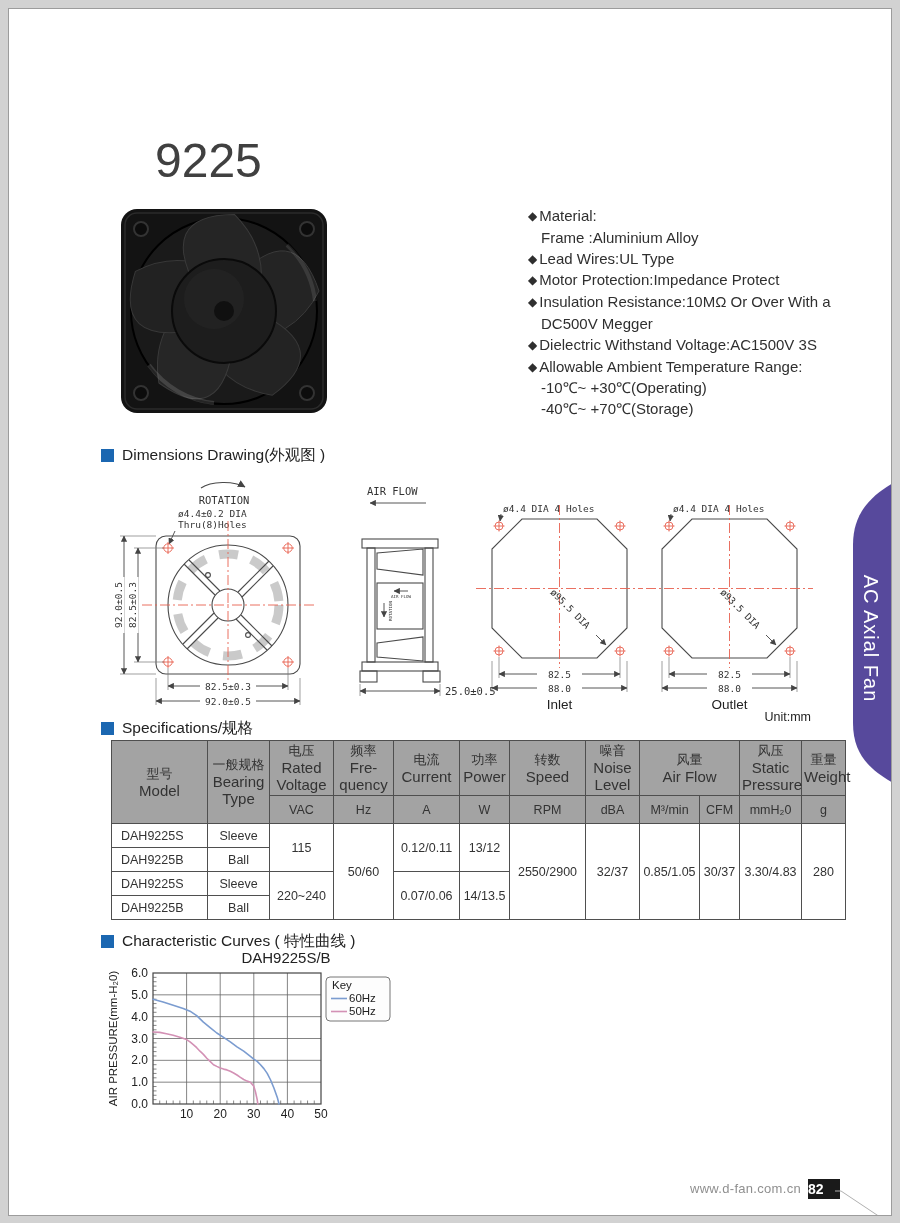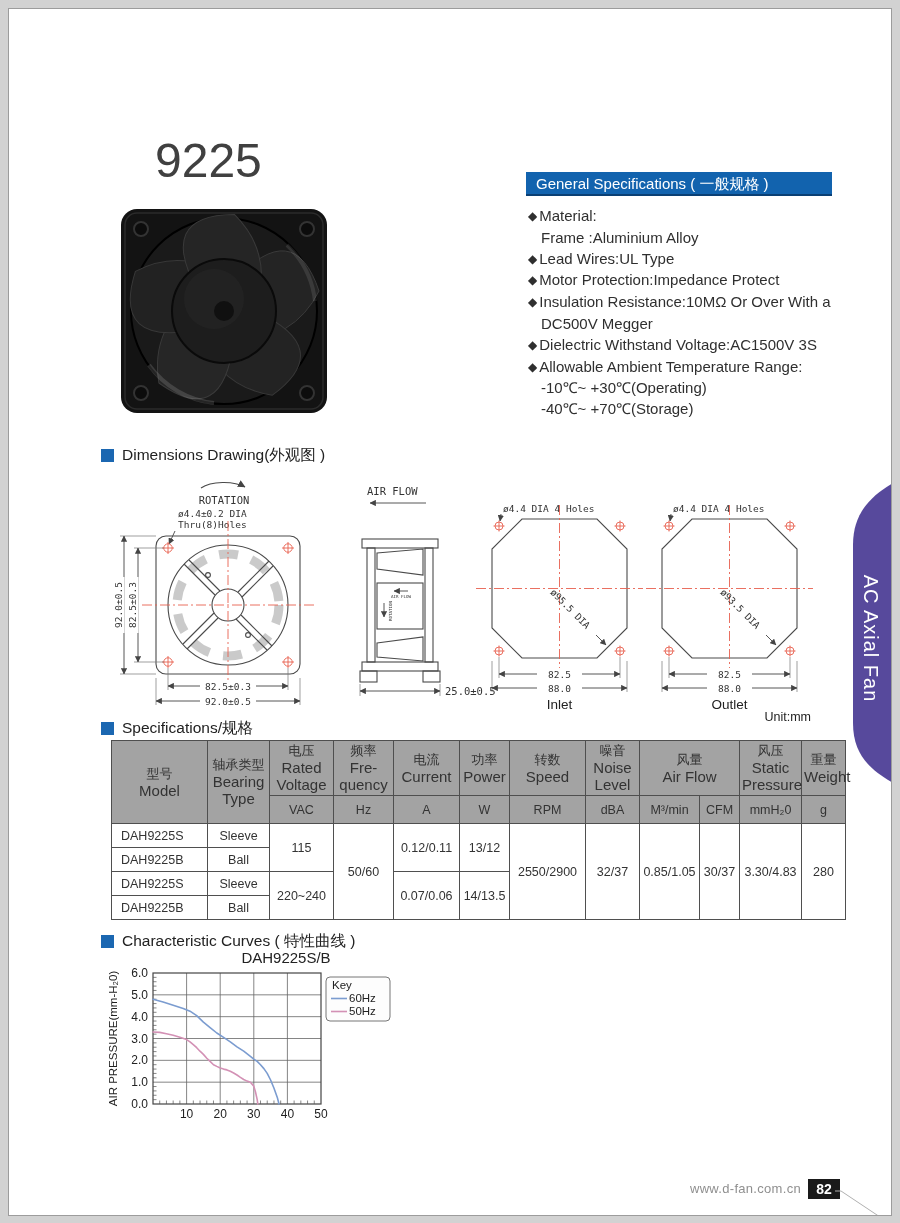--- a/index.html
+++ b/index.html
@@ -70,21 +70,21 @@
   .chart{position:absolute;left:97px;top:940px;}
   .ch-title{font-size:15px;fill:#222;}
   .ch-tick{font-size:12px;fill:#222;}
   .ch-ylab{font-size:11.5px;fill:#222;}
   .ch-key{font-size:11.5px;fill:#222;}
 
   
   .site{position:absolute;left:640px;top:1172px;width:152px;text-align:right;
         font-size:13px;color:#8f8f8f;letter-spacing:.3px;}
   .pageno{position:absolute;left:799px;top:1170px;width:32px;height:20px;background:#1a1a1a;
-        color:#fff;font-size:14px;font-weight:bold;text-align:center;line-height:20px;}
+        color:#fff;font-size:14px;font-weight:bold;line-height:20px;}
   .corner-line{position:absolute;left:826px;top:1176px;}
 </style>
 </head>
 <body>
 
 <div class="page">
 
 
   <div class="model-num">9225</div>
 
@@ -113,21 +113,20 @@
     <circle cx="95" cy="94" r="30" fill="#262626" opacity=".6"></circle>
     <circle cx="105" cy="106" r="10" fill="#101010"></circle>
     <path d="M30,160 A92,92 0 0 0 95,198" stroke="rgba(255,255,255,.14)" stroke-width="4" fill="none"></path>
     <path d="M168,40 A92,92 0 0 1 196,96" stroke="rgba(255,255,255,.10)" stroke-width="4" fill="none"></path>
     <circle cx="22" cy="24" r="7" fill="#0c0c0c" stroke="#333" stroke-width="2"></circle>
     <circle cx="188" cy="24" r="7" fill="#0c0c0c" stroke="#333" stroke-width="2"></circle>
     <circle cx="22" cy="188" r="7" fill="#0c0c0c" stroke="#333" stroke-width="2"></circle>
     <circle cx="188" cy="188" r="7" fill="#0c0c0c" stroke="#333" stroke-width="2"></circle>
   </svg>
 
-  <div class="gs-bar">General Specifications ( 一般规格 )</div>
   <div class="gs-list">
       <div class="gs-line"><span class="gs-bullet">◆</span><span>Material:</span></div>
       <div class="gs-line nob"><span>Frame :Aluminium Alloy</span></div>
       <div class="gs-line"><span class="gs-bullet">◆</span><span>Lead Wires:UL Type</span></div>
       <div class="gs-line"><span class="gs-bullet">◆</span><span>Motor Protection:Impedance Protect</span></div>
       <div class="gs-line"><span class="gs-bullet">◆</span><span>Insulation Resistance:10MΩ Or Over With a</span></div>
       <div class="gs-line nob"><span>DC500V Megger</span></div>
       <div class="gs-line"><span class="gs-bullet">◆</span><span>Dielectric Withstand Voltage:AC1500V 3S</span></div>
       <div class="gs-line"><span class="gs-bullet">◆</span><span>Allowable Ambient Temperature Range:</span></div>
       <div class="gs-line nob"><span>-10℃~ +30℃(Operating)</span></div>
@@ -343,21 +342,21 @@
         <col style="width:62px">
         <col style="width:44px">
     </colgroup>
     <tbody>
         <tr class="h1">
       <th rowspan="2">
         <div class="cn">型号</div>
             <div class="en">Model</div>
           </th>
       <th rowspan="2">
-        <div class="cn">轴承类型</div>
+        <div class="cn">一般规格</div>
             <div class="en">Bearing Type</div>
           </th>
       <th>
         <div class="cn">电压</div>
             <div class="en">Rated Voltage</div>
           </th>
       <th>
         <div class="cn">频率</div>
             <div class="en">Fre-quency</div>
           </th>

